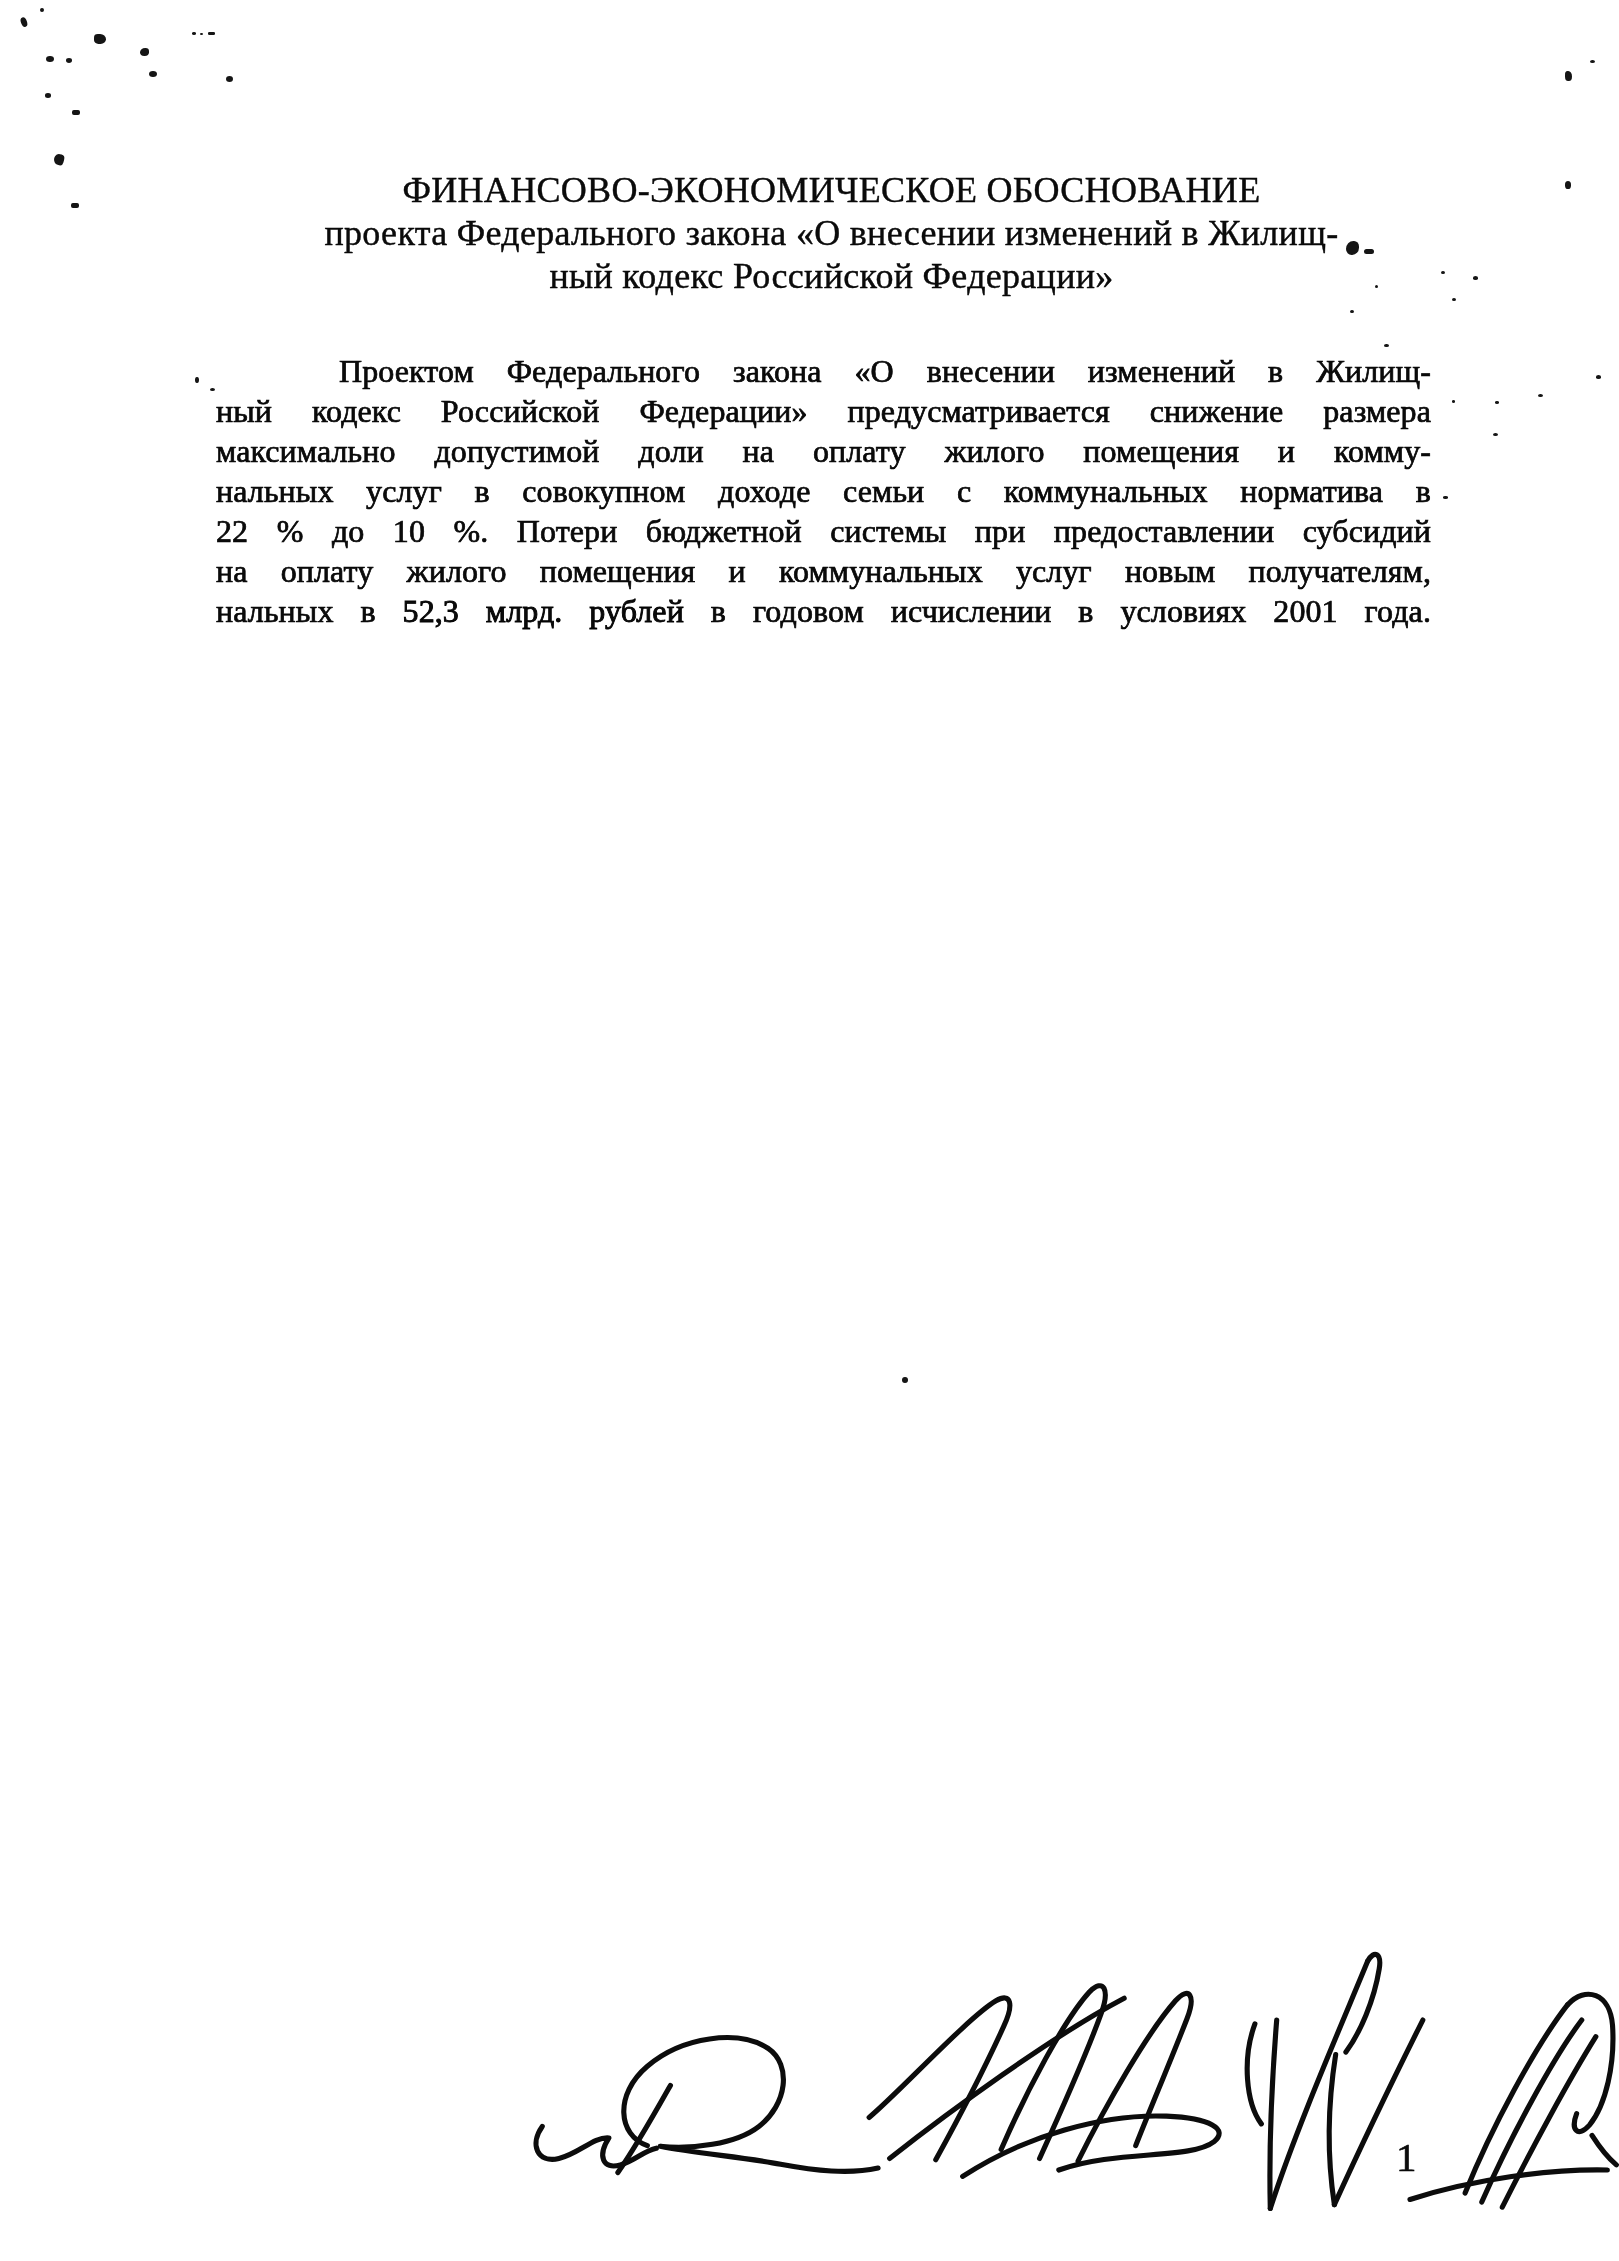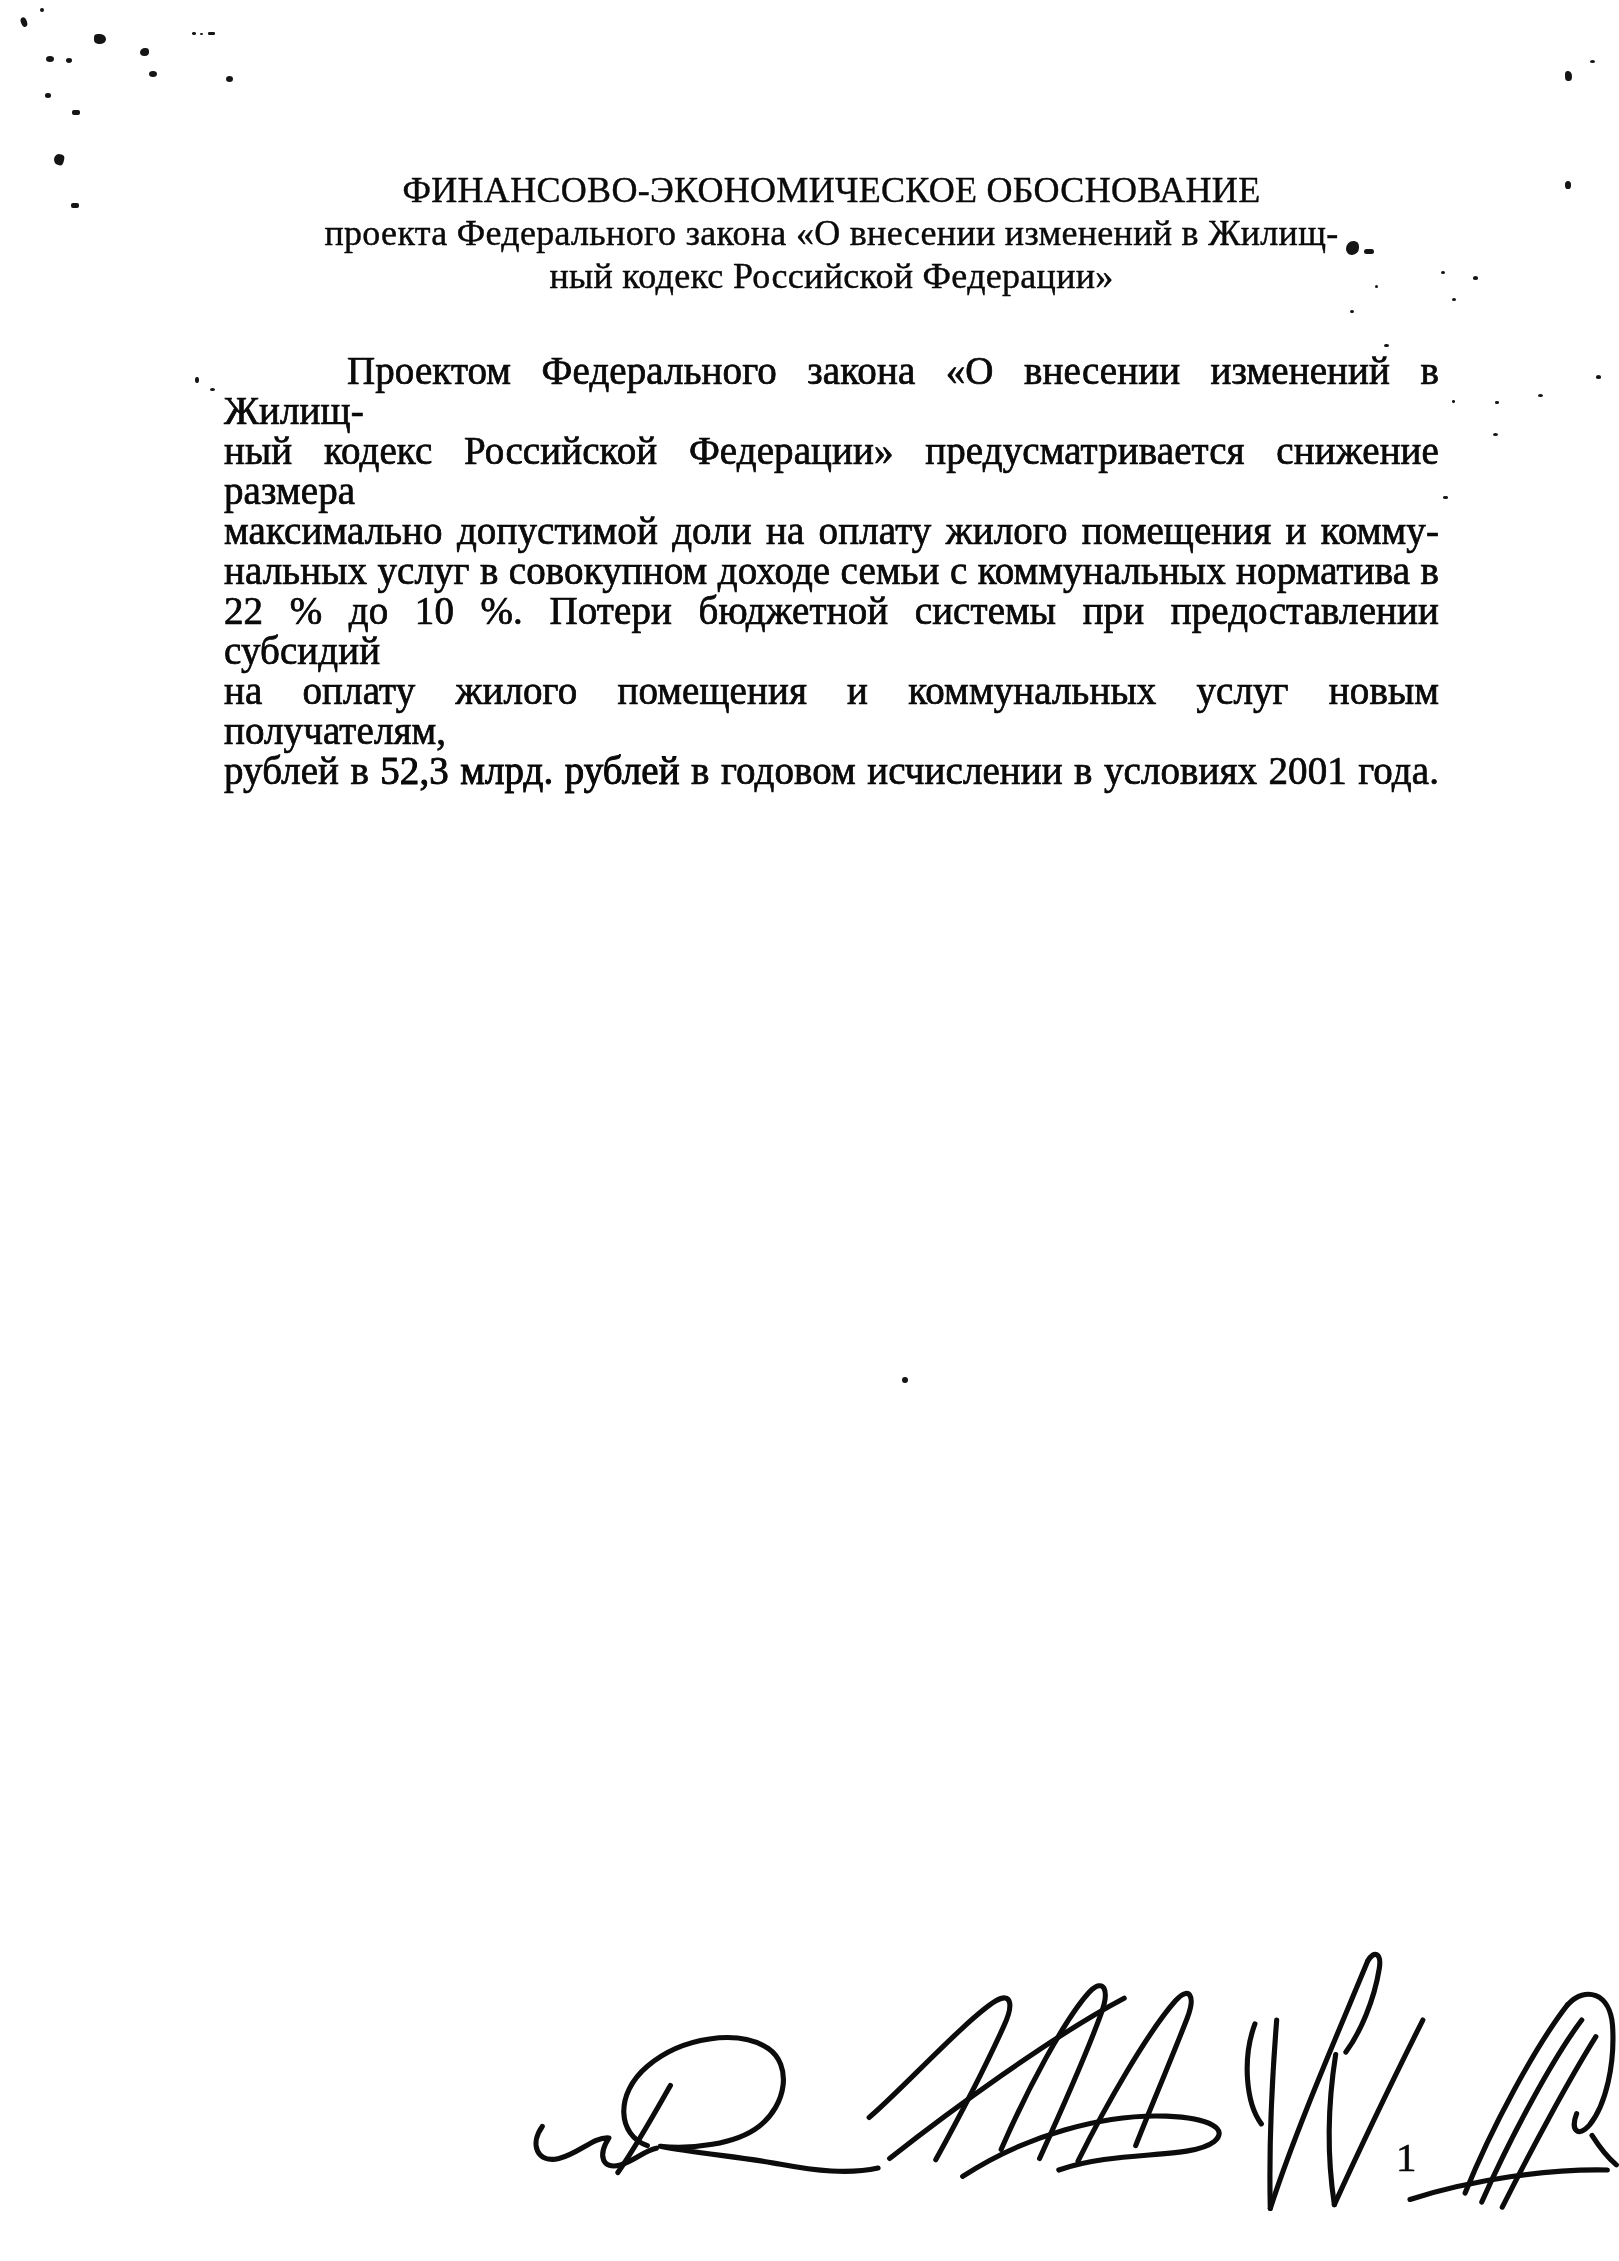--- a/index.html
+++ b/index.html
@@ -14,22 +14,22 @@
   .title-block{
     position:absolute;left:224px;top:169px;width:1215px;
     text-align:center;
     font-weight:400;
     font-size:36px;
     line-height:43px;
     -webkit-text-stroke:0.4px #000;
     letter-spacing:0.3px;
   }
   .body-block{
-    position:absolute;left:224px;top:351px;width:1215px;
-    font-size:39px;
+    position:absolute;left:216px;top:351px;width:1215px;
+    font-size:32px;
     line-height:40px;
     font-weight:400;
     -webkit-text-stroke:0.7px #000;
     letter-spacing:0.1px;
   }
   .jline{text-align:justify;text-align-last:justify;}
   .indent{text-indent:123px;}
   .bold-inline{font-weight:400;-webkit-text-stroke:0.9px #000;}
   .page-number{
     position:absolute;left:1396px;top:2133px;
@@ -50,21 +50,21 @@
     <div>ный кодекс Российской Федерации»</div>
   </div>
 
   <div class="body-block">
     <div class="jline indent">Проектом Федерального закона «О внесении изменений в Жилищ-</div>
     <div class="jline">ный кодекс Российской Федерации» предусматривается снижение размера</div>
     <div class="jline">максимально допустимой доли на оплату жилого помещения и комму-</div>
     <div class="jline">нальных услуг в совокупном доходе семьи с коммунальных норматива в</div>
     <div class="jline">22 % до 10 %. Потери бюджетной системы при предоставлении субсидий</div>
     <div class="jline">на оплату жилого помещения и коммунальных услуг новым получателям,</div>
-    <div class="jline"><span>рублей в </span><span class="bold-inline">52,3 млрд. рублей</span><span> в годовом исчислении в условиях 2001 года.</span></div>
+    <div class="jline"><span>нальных в </span><span class="bold-inline">52,3 млрд. рублей</span><span> в годовом исчислении в условиях 2001 года.</span></div>
   </div>
 
   <div class="page-number">1</div>
 
   <svg class="sig-layer" viewBox="0 0 2526 3528">
     <g>
       <path d="M846,3318 C826,3346 838,3376 872,3368 C904,3360 926,3334 950,3336 C932,3364 940,3386 968,3378 C992,3371 1004,3356 1024,3352"></path>
       <path d="M1010,3348 C964,3332 958,3268 1010,3224 C1064,3178 1152,3166 1198,3196 C1236,3222 1228,3284 1184,3318 C1148,3346 1078,3354 1030,3349 C1084,3360 1162,3366 1218,3377 C1272,3387 1324,3393 1370,3383"></path>
       <path d="M1046,3254 C1020,3300 992,3350 964,3390"></path>
     </g>

